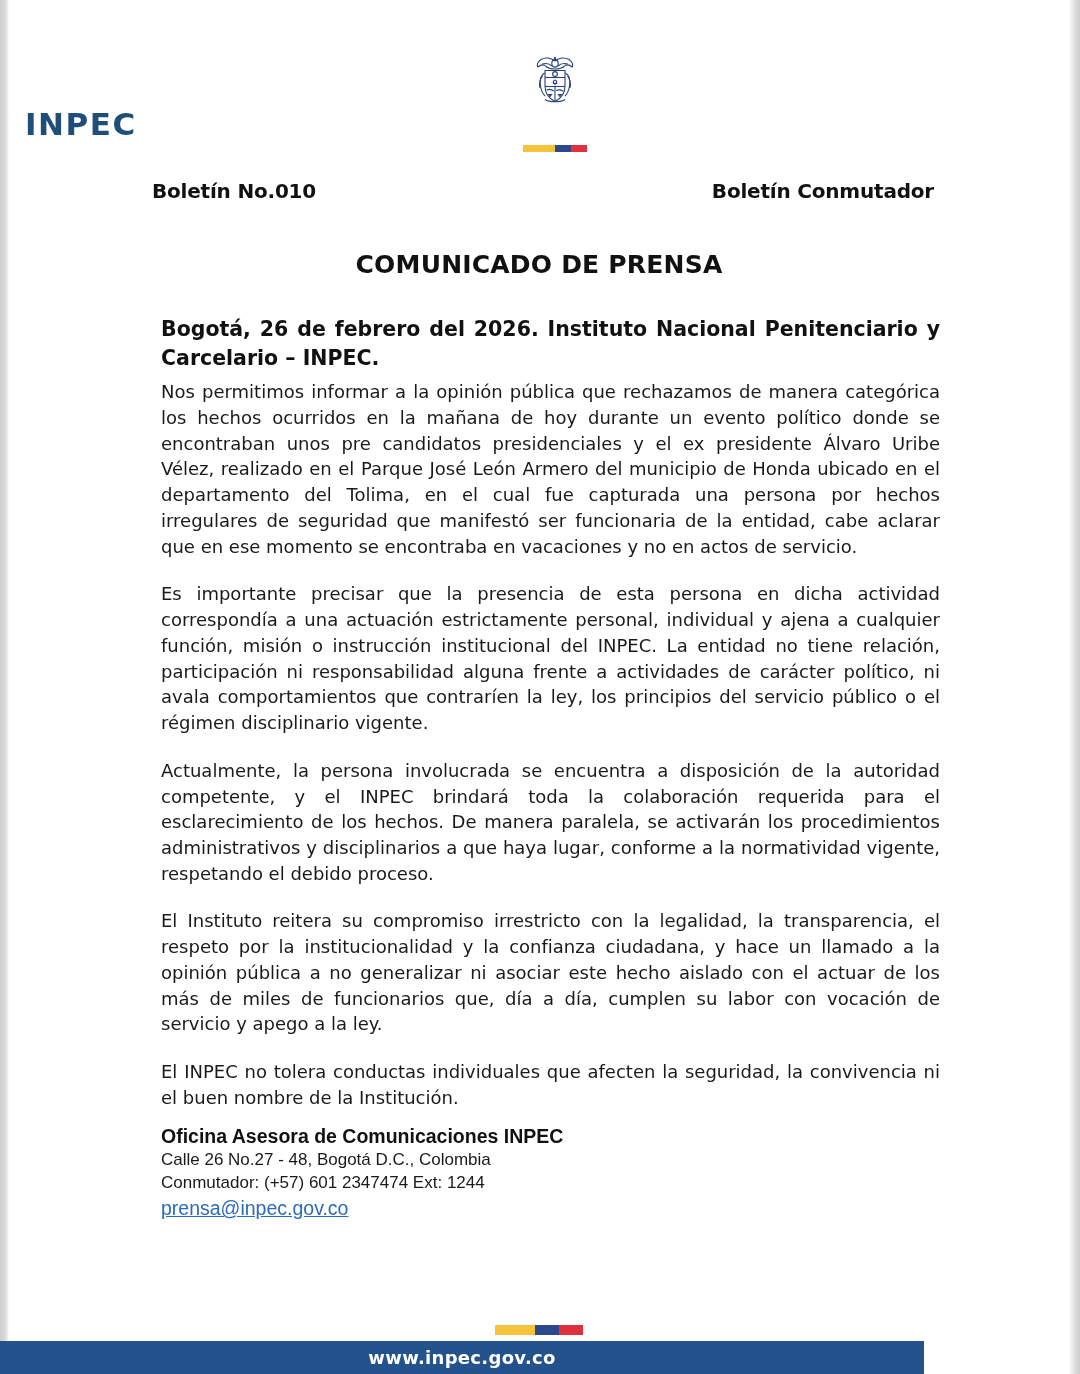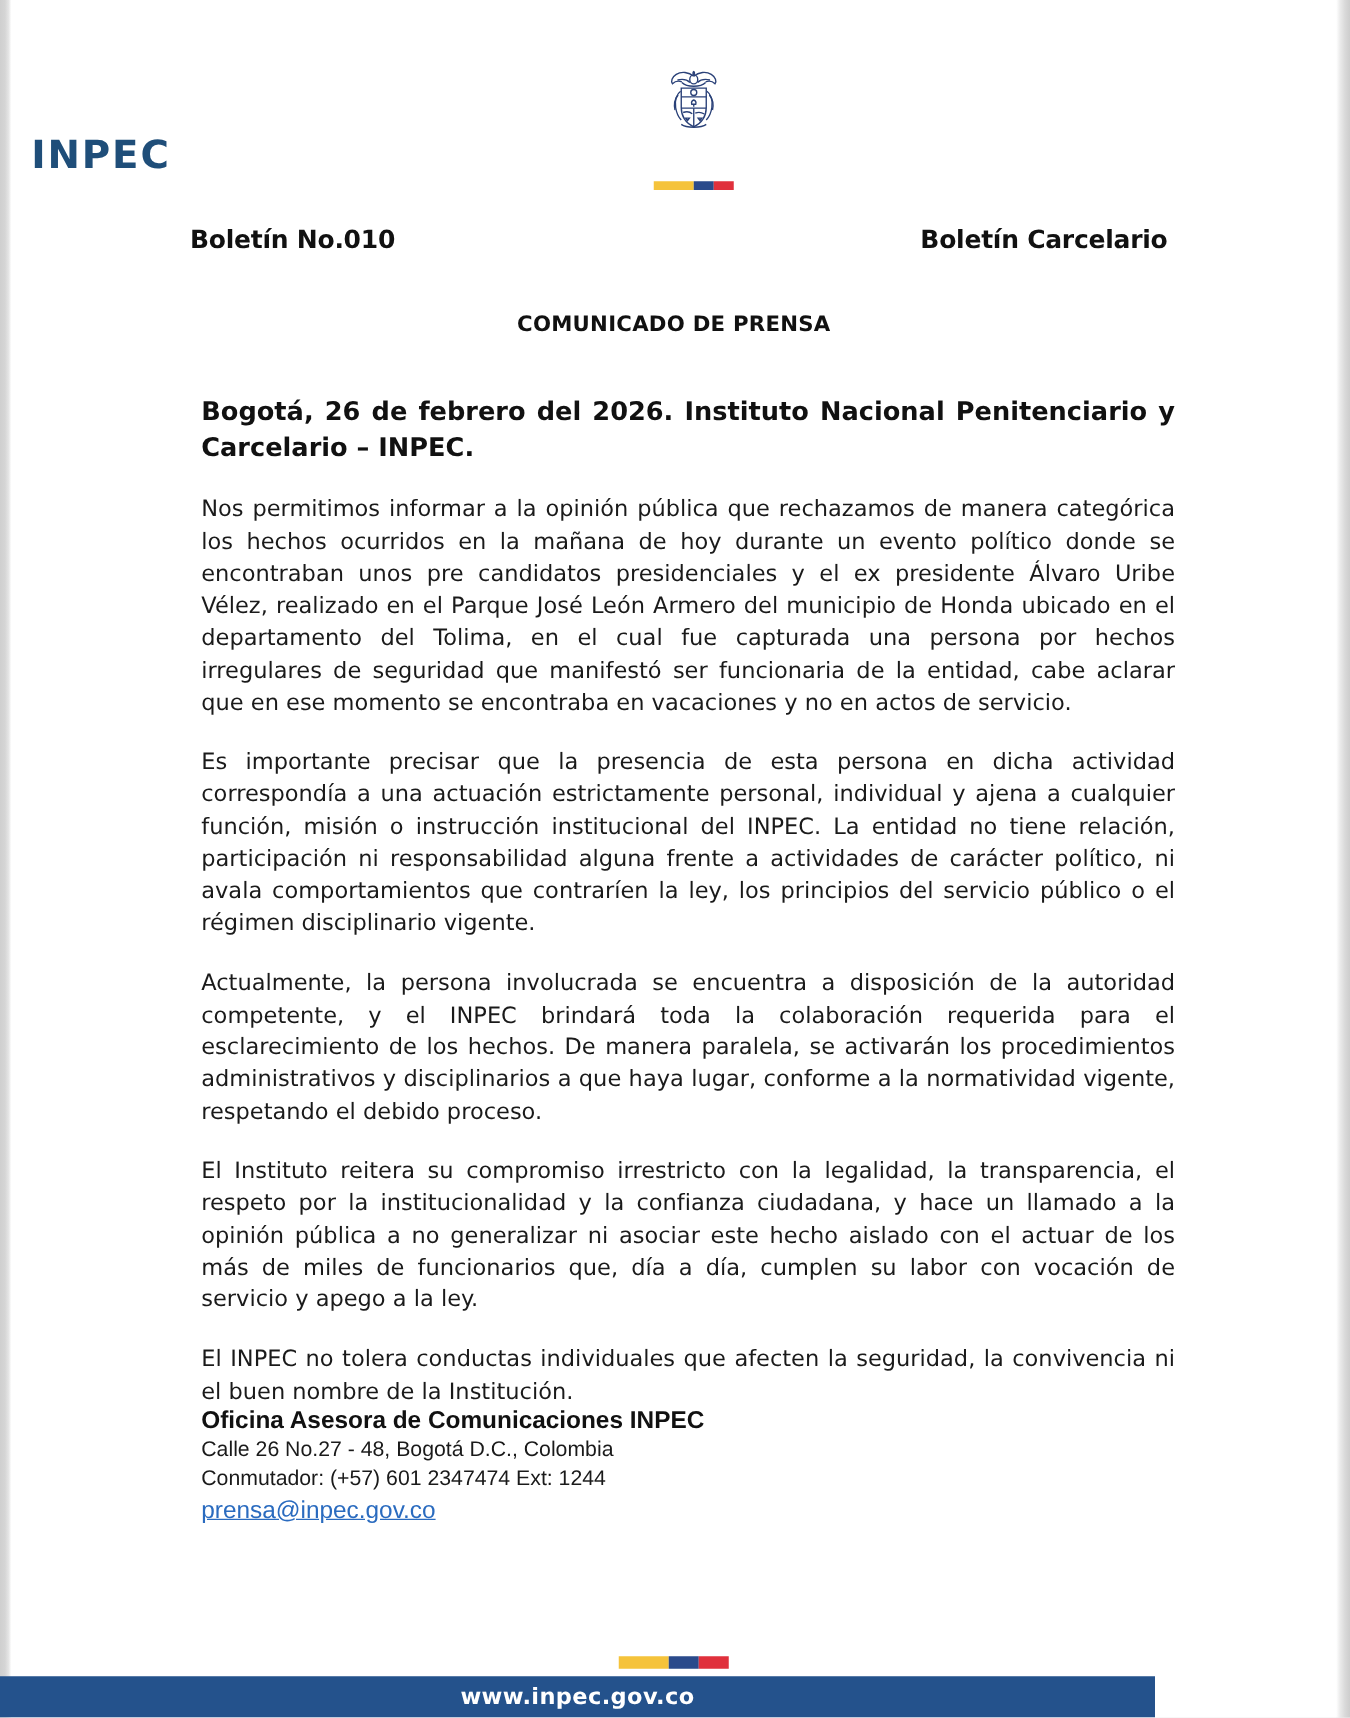--- a/index.html
+++ b/index.html
@@ -88,40 +88,40 @@
   }
 
   .press-title {
     position: absolute;
     top: 250px;
     left: 0;
     width: 1060px;
     text-align: center;
     font-family: "DejaVu Sans", sans-serif;
     font-weight: bold;
-    font-size: 17px;
+    font-size: 25px;
     letter-spacing: 0.2px;
     color: #111111;
   }
 
   
   .body-wrap {
     position: absolute;
     top: 315px;
     left: 152px;
     width: 779px;
   }
   .dateline {
     font-family: "DejaVu Sans", sans-serif;
     font-weight: bold;
     font-size: 20.5px;
     line-height: 1.42;
     color: #111111;
     text-align: justify;
-    margin: 0 0 22px 0;
+    margin: 0 0 6px 0;
   }
   .para {
     font-family: "DejaVu Sans", sans-serif;
     font-size: 18px;
     line-height: 1.43;
     color: #1a1a1a;
     text-align: justify;
     margin: 0 0 22px 0;
   }
   .para:last-of-type { margin-bottom: 10px; }
@@ -240,21 +240,21 @@
       <div class="wordmark">INPEC</div>
       <div class="miniflag">
         <i class="mf-yellow"></i>
         <i class="mf-blue"></i>
         <i class="mf-red"></i>
       </div>
     </div>
 
     <div class="bulletin-row">
       <span>Boletín No.010</span>
-      <span>Boletín Carcelario</span>
+      <span>Boletín Conmutador</span>
     </div>
 
     <div class="press-title">COMUNICADO DE PRENSA</div>
 
     <div class="body-wrap">
       <p class="dateline">Bogotá, 26 de febrero del 2026. Instituto Nacional Penitenciario y Carcelario – INPEC.</p>
       <p class="para">Nos permitimos informar a la opinión pública que rechazamos de manera categórica los hechos ocurridos en la mañana de hoy durante un evento político donde se encontraban unos pre candidatos presidenciales y el ex presidente Álvaro Uribe Vélez, realizado en el Parque José León Armero del municipio de Honda ubicado en el departamento del Tolima, en el cual fue capturada una persona por hechos irregulares de seguridad que manifestó ser funcionaria de la entidad, cabe aclarar que en ese momento se encontraba en vacaciones y no en actos de servicio.</p>
       <p class="para">Es importante precisar que la presencia de esta persona en dicha actividad correspondía a una actuación estrictamente personal, individual y ajena a cualquier función, misión o instrucción institucional del INPEC. La entidad no tiene relación, participación ni responsabilidad alguna frente a actividades de carácter político, ni avala comportamientos que contraríen la ley, los principios del servicio público o el régimen disciplinario vigente.</p>
       <p class="para">Actualmente, la persona involucrada se encuentra a disposición de la autoridad competente, y el INPEC brindará toda la colaboración requerida para el esclarecimiento de los hechos. De manera paralela, se activarán los procedimientos administrativos y disciplinarios a que haya lugar, conforme a la normatividad vigente, respetando el debido proceso.</p>
       <p class="para">El Instituto reitera su compromiso irrestricto con la legalidad, la transparencia, el respeto por la institucionalidad y la confianza ciudadana, y hace un llamado a la opinión pública a no generalizar ni asociar este hecho aislado con el actuar de los más de miles de funcionarios que, día a día, cumplen su labor con vocación de servicio y apego a la ley.</p>

